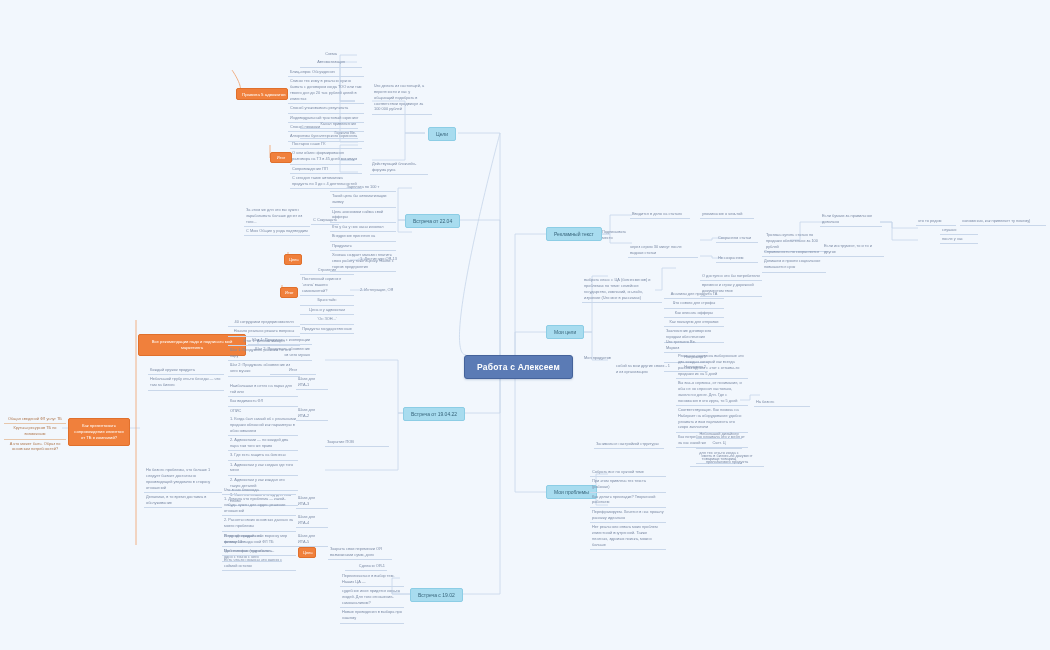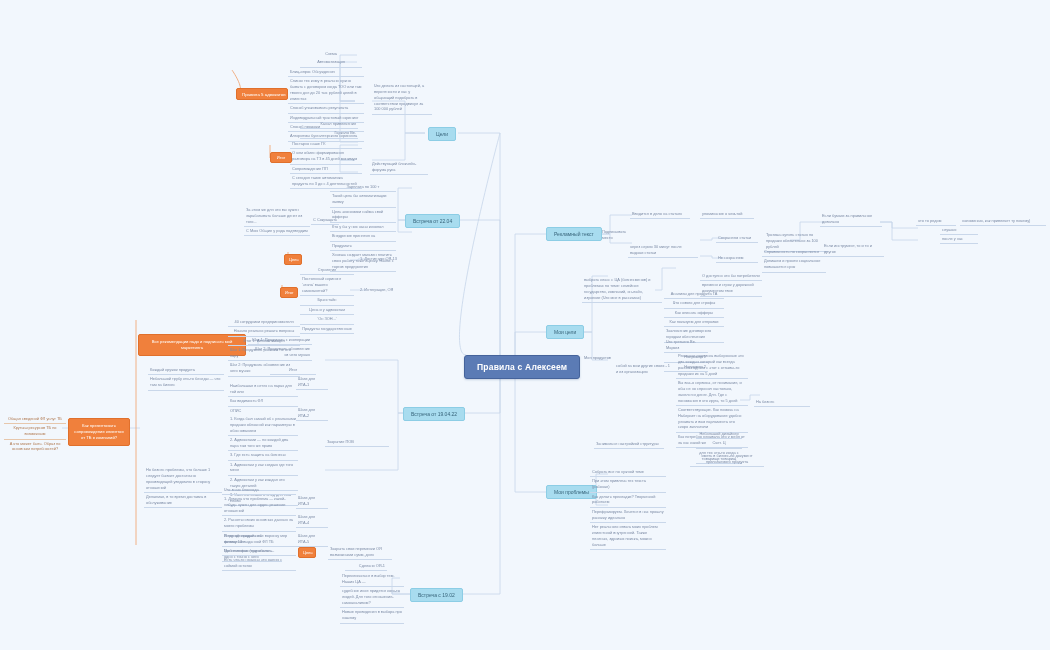--- a/index.html
+++ b/index.html
@@ -108,21 +108,21 @@
       <path d="M236,93 C248,93 232,70 232,70"></path>
       <path d="M276,158 L270,158 L270,145"></path>
       <path d="M292,258 L288,258 L288,252"></path>
       <path d="M287,291 L282,291 L282,285"></path>
       <path d="M136,320 L136,545"></path>
       <path d="M268,345 L264,345"></path>
       <path d="M313,551 L308,551"></path>
     </g>
   </svg>
 
-  <div class="node root" style="left:464px;top:355px;">Правила с Алексеем</div>
+  <div class="node root" style="left:464px;top:355px;">Работа с Алексеем</div>
 
   <div class="node blue" style="left:428px;top:127px;">Цели</div>
   <div class="node blue" style="left:405px;top:214px;">Встреча от 22.04</div>
   <div class="node blue" style="left:403px;top:407px;">Встреча от 19.04.22</div>
   <div class="node blue" style="left:410px;top:588px;">Встреча с 19.02</div>
 
   <div class="node blue" style="left:546px;top:227px;">Рекламный текст</div>
   <div class="node blue" style="left:546px;top:325px;">Мои цели</div>
   <div class="node blue" style="left:546px;top:485px;">Мои проблемы</div>
 

